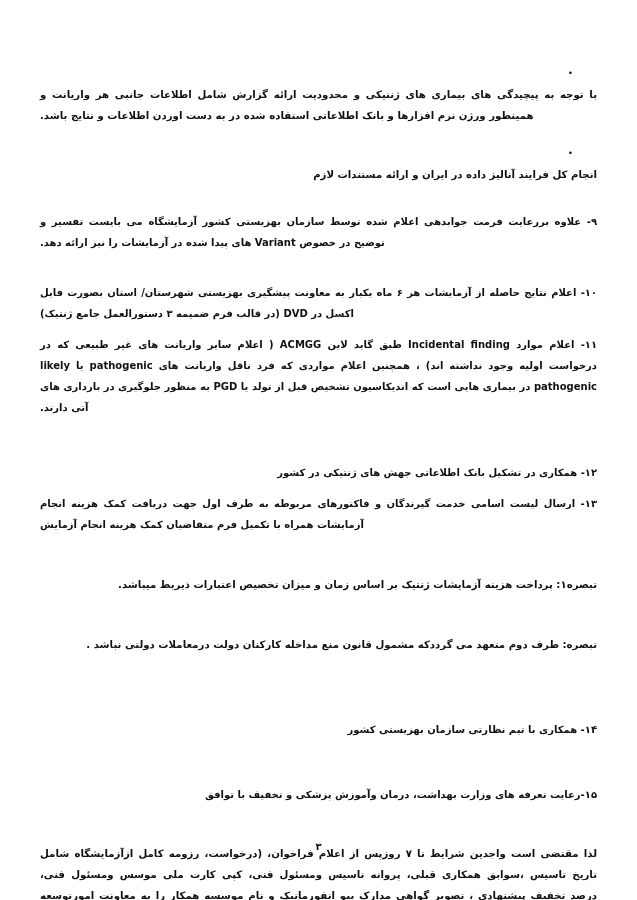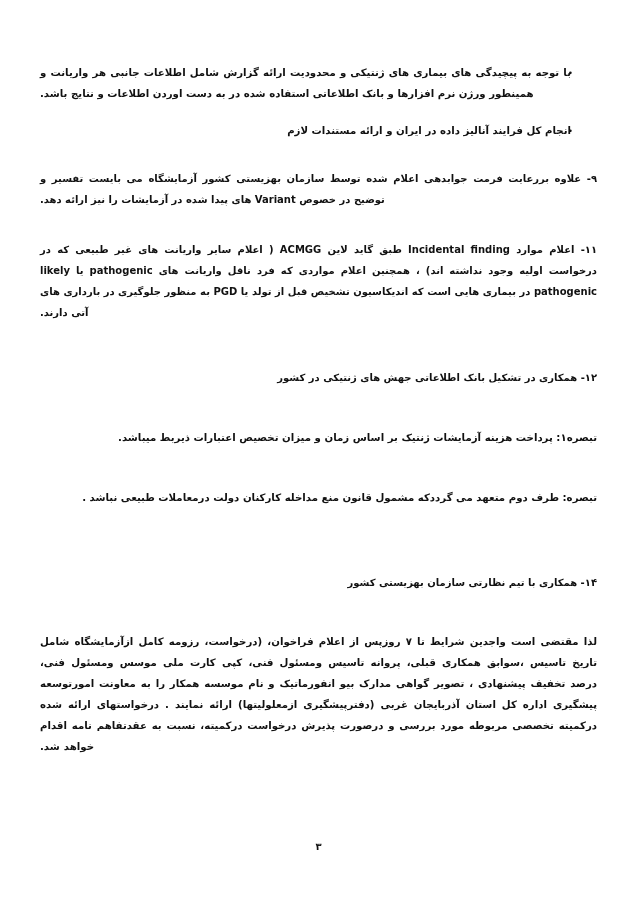--- a/index.html
+++ b/index.html
@@ -38,21 +38,21 @@
     direction: rtl;
     unicode-bidi: plaintext;
     font-weight: 600;
     letter-spacing: 0;
     word-spacing: 0.5px;
   }
 
   
   .bullet-row {
     display: flex;
-    flex-direction: row;
+    flex-direction: column;
     align-items: flex-start;
     direction: rtl;
     margin-bottom: 2px;
   }
   .bullet-mark {
     flex: 0 0 auto;
     width: 26px;
     padding-right: 24px;
     box-sizing: border-box;
     font-size: 10px;
@@ -145,42 +145,45 @@
       <span class="bullet-mark"></span>
       <span class="bullet-body single">انجام کل فرایند آنالیز داده در ایران و ارائه مستندات لازم</span>
     </div>
 
     <div class="gap-m"></div>
 
     <p class="clause">۹- علاوه بررعایت فرمت جوابدهی اعلام شده توسط سازمان بهزیستی کشور آزمایشگاه می بایست  تفسیر و توضیح در خصوص Variant های پیدا شده در  آزمایشات را نیز ارائه دهد.</p>
 
     <div class="gap-s"></div>
 
+    <p class="clause">۱۰- اعلام نتایج حاصله از آزمایشات هر ۶ ماه یکبار به معاونت پیشگیری بهزیستی شهرستان/ استان بصورت فایل اکسل در DVD (در قالب فرم ضمیمه  ۳ دستورالعمل جامع ژنتیک)</p>
 
     <p class="clause">۱۱- اعلام موارد Incidental finding طبق گاید لاین ACMGG ( اعلام سایر واریانت های غیر طبیعی که در درخواست اولیه وجود نداشته اند) ، همچنین اعلام مواردی که فرد ناقل واریانت های pathogenic یا likely pathogenic در بیماری هایی است که اندیکاسیون تشخیص قبل از تولد یا PGD به منظور جلوگیری در بارداری های آتی دارند.</p>
 
     <p class="clause single">۱۲- همکاری در تشکیل بانک اطلاعاتی  جهش های ژنتیکی در کشور</p>
 
+    <p class="clause">۱۳- ارسال لیست اسامی خدمت گیرندگان و فاکتورهای مربوطه به طرف اول جهت دریافت کمک هزینه انجام آزمایشات همراه با تکمیل فرم متقاضیان کمک هزینه انجام آزمایش</p>
 
     <div class="gap-xs"></div>
 
     <p class="note single">تبصره۱: پرداخت هزینه آزمایشات ژنتیک بر اساس  زمان و میزان تخصیص اعتبارات ذیربط میباشد.</p>
 
 
     <div class="gap-xs"></div>
 
-    <p class="note single">تبصره: طرف دوم متعهد می گرددکه مشمول قانون منع مداخله کارکنان دولت درمعاملات طبیعی نباشد .</p>
+    <p class="note single">تبصره: طرف دوم متعهد می گرددکه مشمول قانون منع مداخله کارکنان دولت درمعاملات دولتی نباشد .</p>
 
     <div class="gap-xs"></div>
 
 
     <div class="gap-xs"></div>
 
     <p class="clause single">۱۴- همکاری با تیم نظارتی سازمان بهزیستی کشور</p>
 
+    <p class="clause single">۱۵-رعایت تعرفه های وزارت بهداشت، درمان وآموزش پزشکی و تخفیف با توافق</p>
 
     <div class="gap-s"></div>
 
 
     <div class="gap-l"></div>
 
     <p class="para">لذا مقتضی است واجدین شرایط تا ۷ روزپس از اعلام فراخوان، (درخواست، رزومه کامل ازآزمایشگاه شامل تاریخ تاسیس ،سوابق  همکاری  قبلی، پروانه تاسیس ومسئول فنی، کپی کارت ملی موسس ومسئول فنی، درصد تخفیف پیشنهادی ، تصویر گواهی مدارک بیو انفورماتیک و نام موسسه همکار را به معاونت امورتوسعه پیشگیری اداره کل استان آذربایجان غربی (دفترپیشگیری ازمعلولیتها)  ارائه نمایند . درخواستهای ارائه شده درکمیته تخصصی مربوطه مورد بررسی و درصورت پذیرش درخواست درکمیته، نسبت به عقدتفاهم نامه اقدام خواهد شد.</p>
 
   </div>
 

